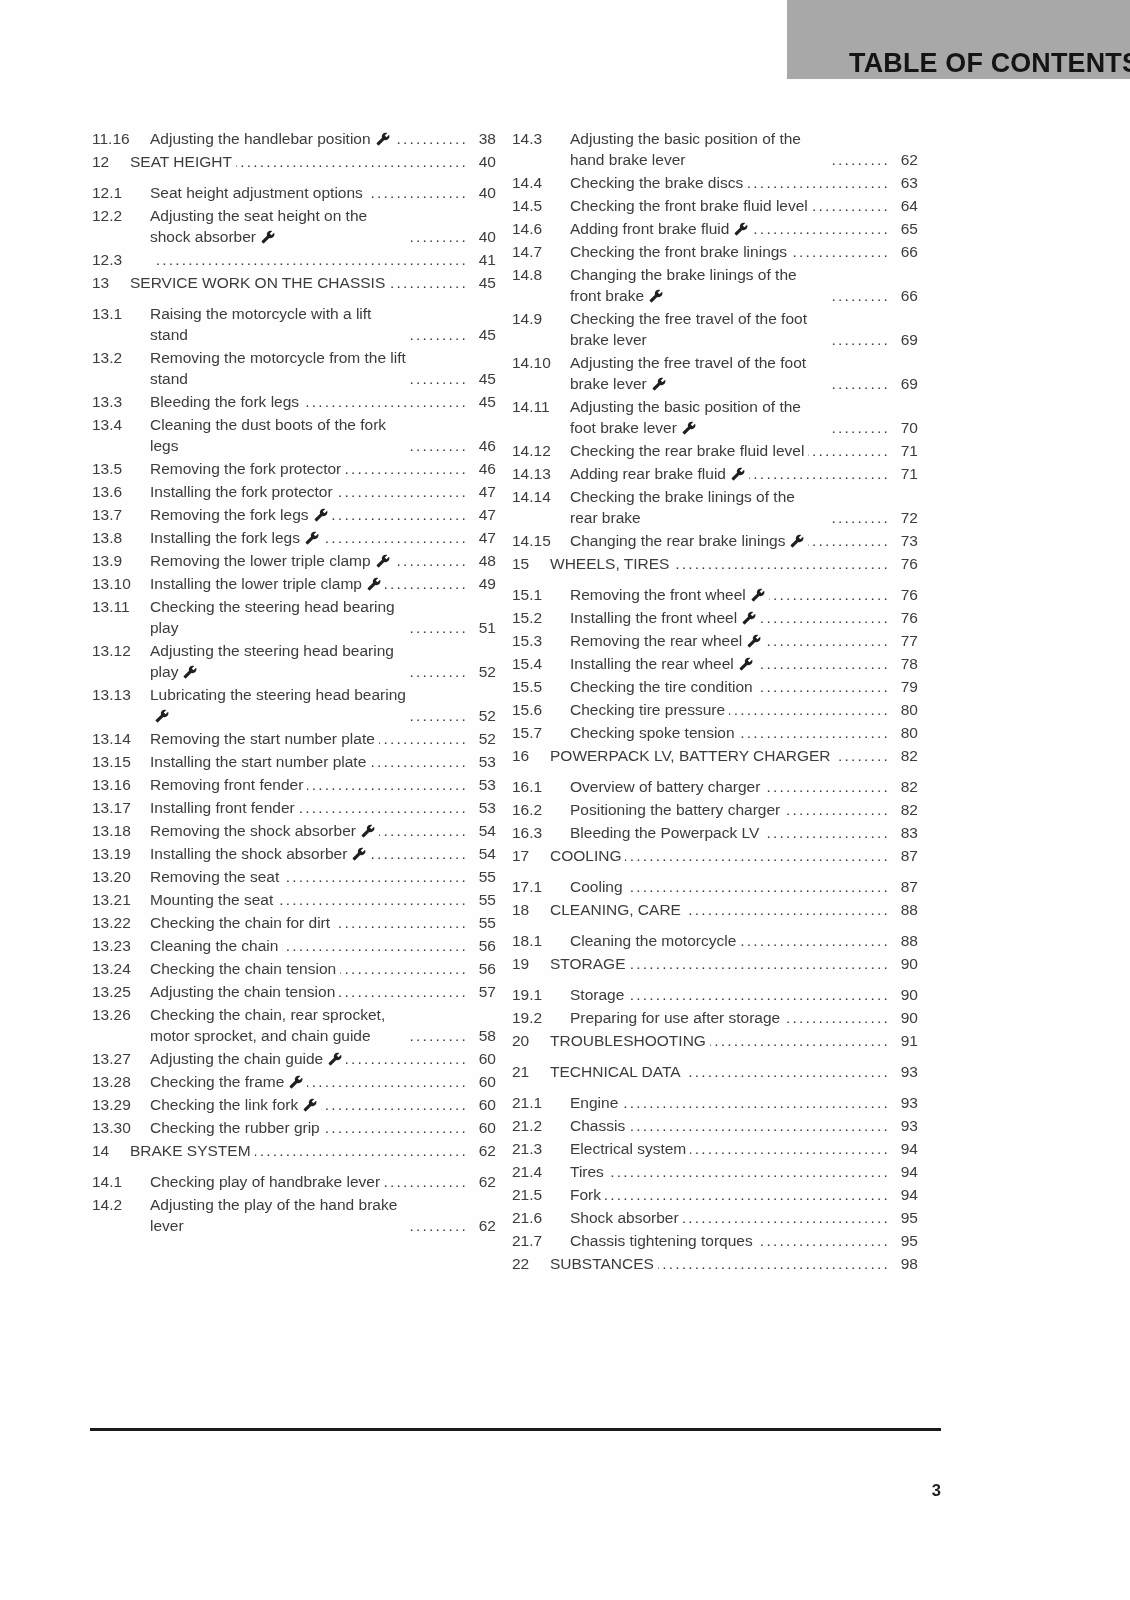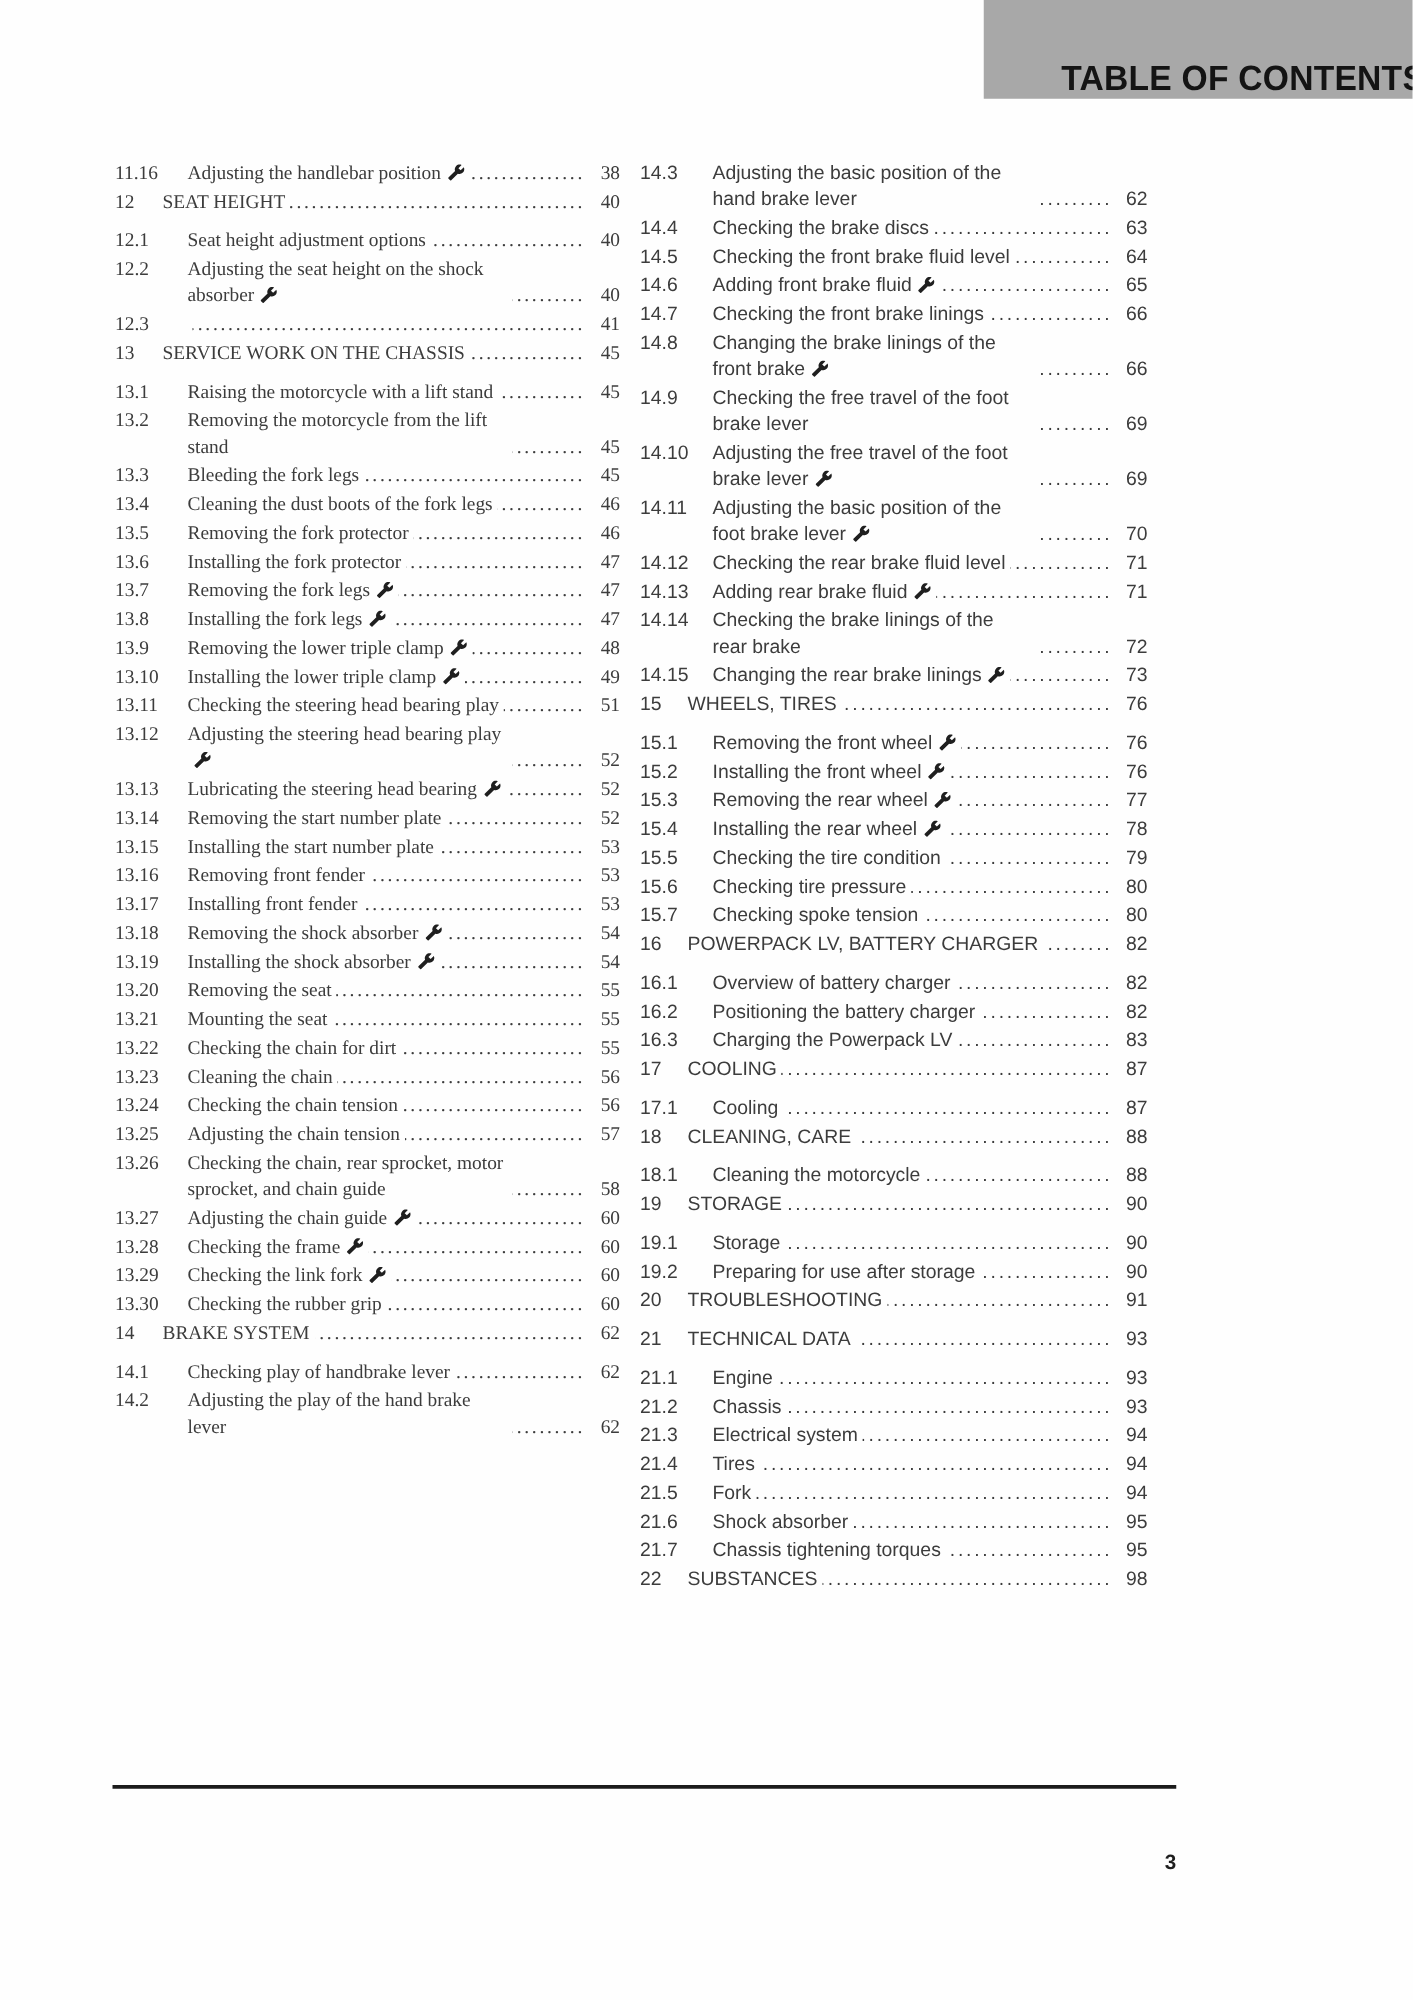--- a/index.html
+++ b/index.html
@@ -82,21 +82,21 @@
     color: #1e1e1e;
   }
 </style>
 </head>
 <body>
 
 <div class="header-band" style="background: rgb(168, 168, 168);">
   <span class="htitle" style="color: rgb(20, 20, 20);">TABLE OF CONTENTS</span>
 </div>
 
-<div class="col" id="col-left" style="color: rgb(60, 60, 60); font-family: Liberation Serif, serif;">
+<div class="col" id="col-left" style="color: rgb(60, 60, 60);">
     <div class="entry sub">
       <span class="enum">11.16</span>
       <span class="etitle">Adjusting the handlebar position<svg class="wrench" width="14" height="14" viewBox="0 0 24 24" aria-hidden="true">
           <path fill="currentColor" d="M22.7 19l-9.1-9.1c.9-2.3.4-5-1.5-6.9-2-2-5-2.4-7.4-1.3L9 6 6 9 1.6 4.7C.4 7.1.9 10.1 2.9 12.1c1.9 1.9 4.6 2.4 6.9 1.5l9.1 9.1c.4.4 1 .4 1.4 0l2.3-2.3c.5-.4.5-1.1.1-1.4z"></path>
         </svg></span>
       <span class="leader"></span>
       <span class="epage">38</span>
     </div>
     <div class="entry section">
       <span class="enum">12</span>
@@ -510,21 +510,21 @@
       <span class="epage">82</span>
     </div>
     <div class="entry sub">
       <span class="enum">16.2</span>
       <span class="etitle">Positioning the battery charger</span>
       <span class="leader"></span>
       <span class="epage">82</span>
     </div>
     <div class="entry sub">
       <span class="enum">16.3</span>
-      <span class="etitle">Charging the Powerpack LV</span>
+      <span class="etitle">Bleeding the Powerpack LV</span>
       <span class="leader"></span>
       <span class="epage">83</span>
     </div>
     <div class="entry section">
       <span class="enum">17</span>
       <span class="etitle">COOLING</span>
       <span class="leader"></span>
       <span class="epage">87</span>
     </div>
     <div class="entry sub">

